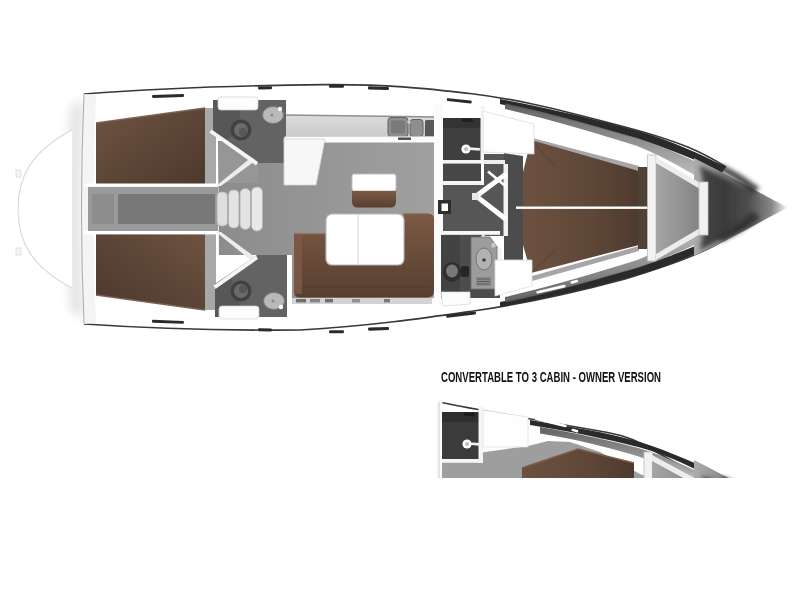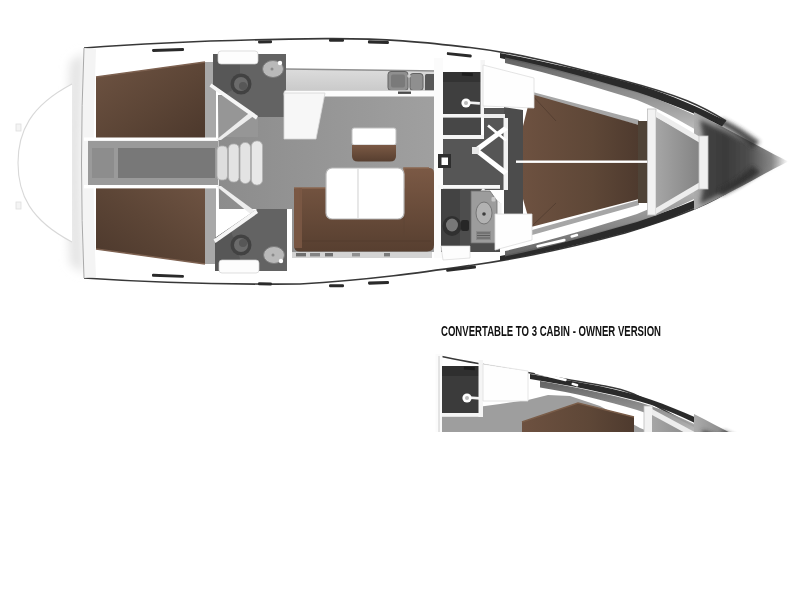--- a/index.html
+++ b/index.html
@@ -1,17 +1,17 @@
 <!DOCTYPE html>
 <html><head>
 <meta charset="utf-8">
 <style>
   html,body{margin:0;padding:0;background:#ffffff;}
   .wrap{position:relative;width:800px;height:432px;background:#fff;overflow:hidden;
-        font-family:"Liberation Sans",sans-serif;}
+        font-family:"Liberation Sans",sans-serif;margin-top:46px;}
   svg{position:absolute;left:0;top:0;}
 </style>
 </head>
 <body>
 <div class="wrap">
 <svg width="800" height="599" viewBox="0 0 800 599">
 <defs>
   <linearGradient id="gBerth" x1="0" y1="0" x2="1" y2="1">
     <stop offset="0" stop-color="#6e5342"></stop>
           <stop offset="0.55" stop-color="#5c4536"></stop>

